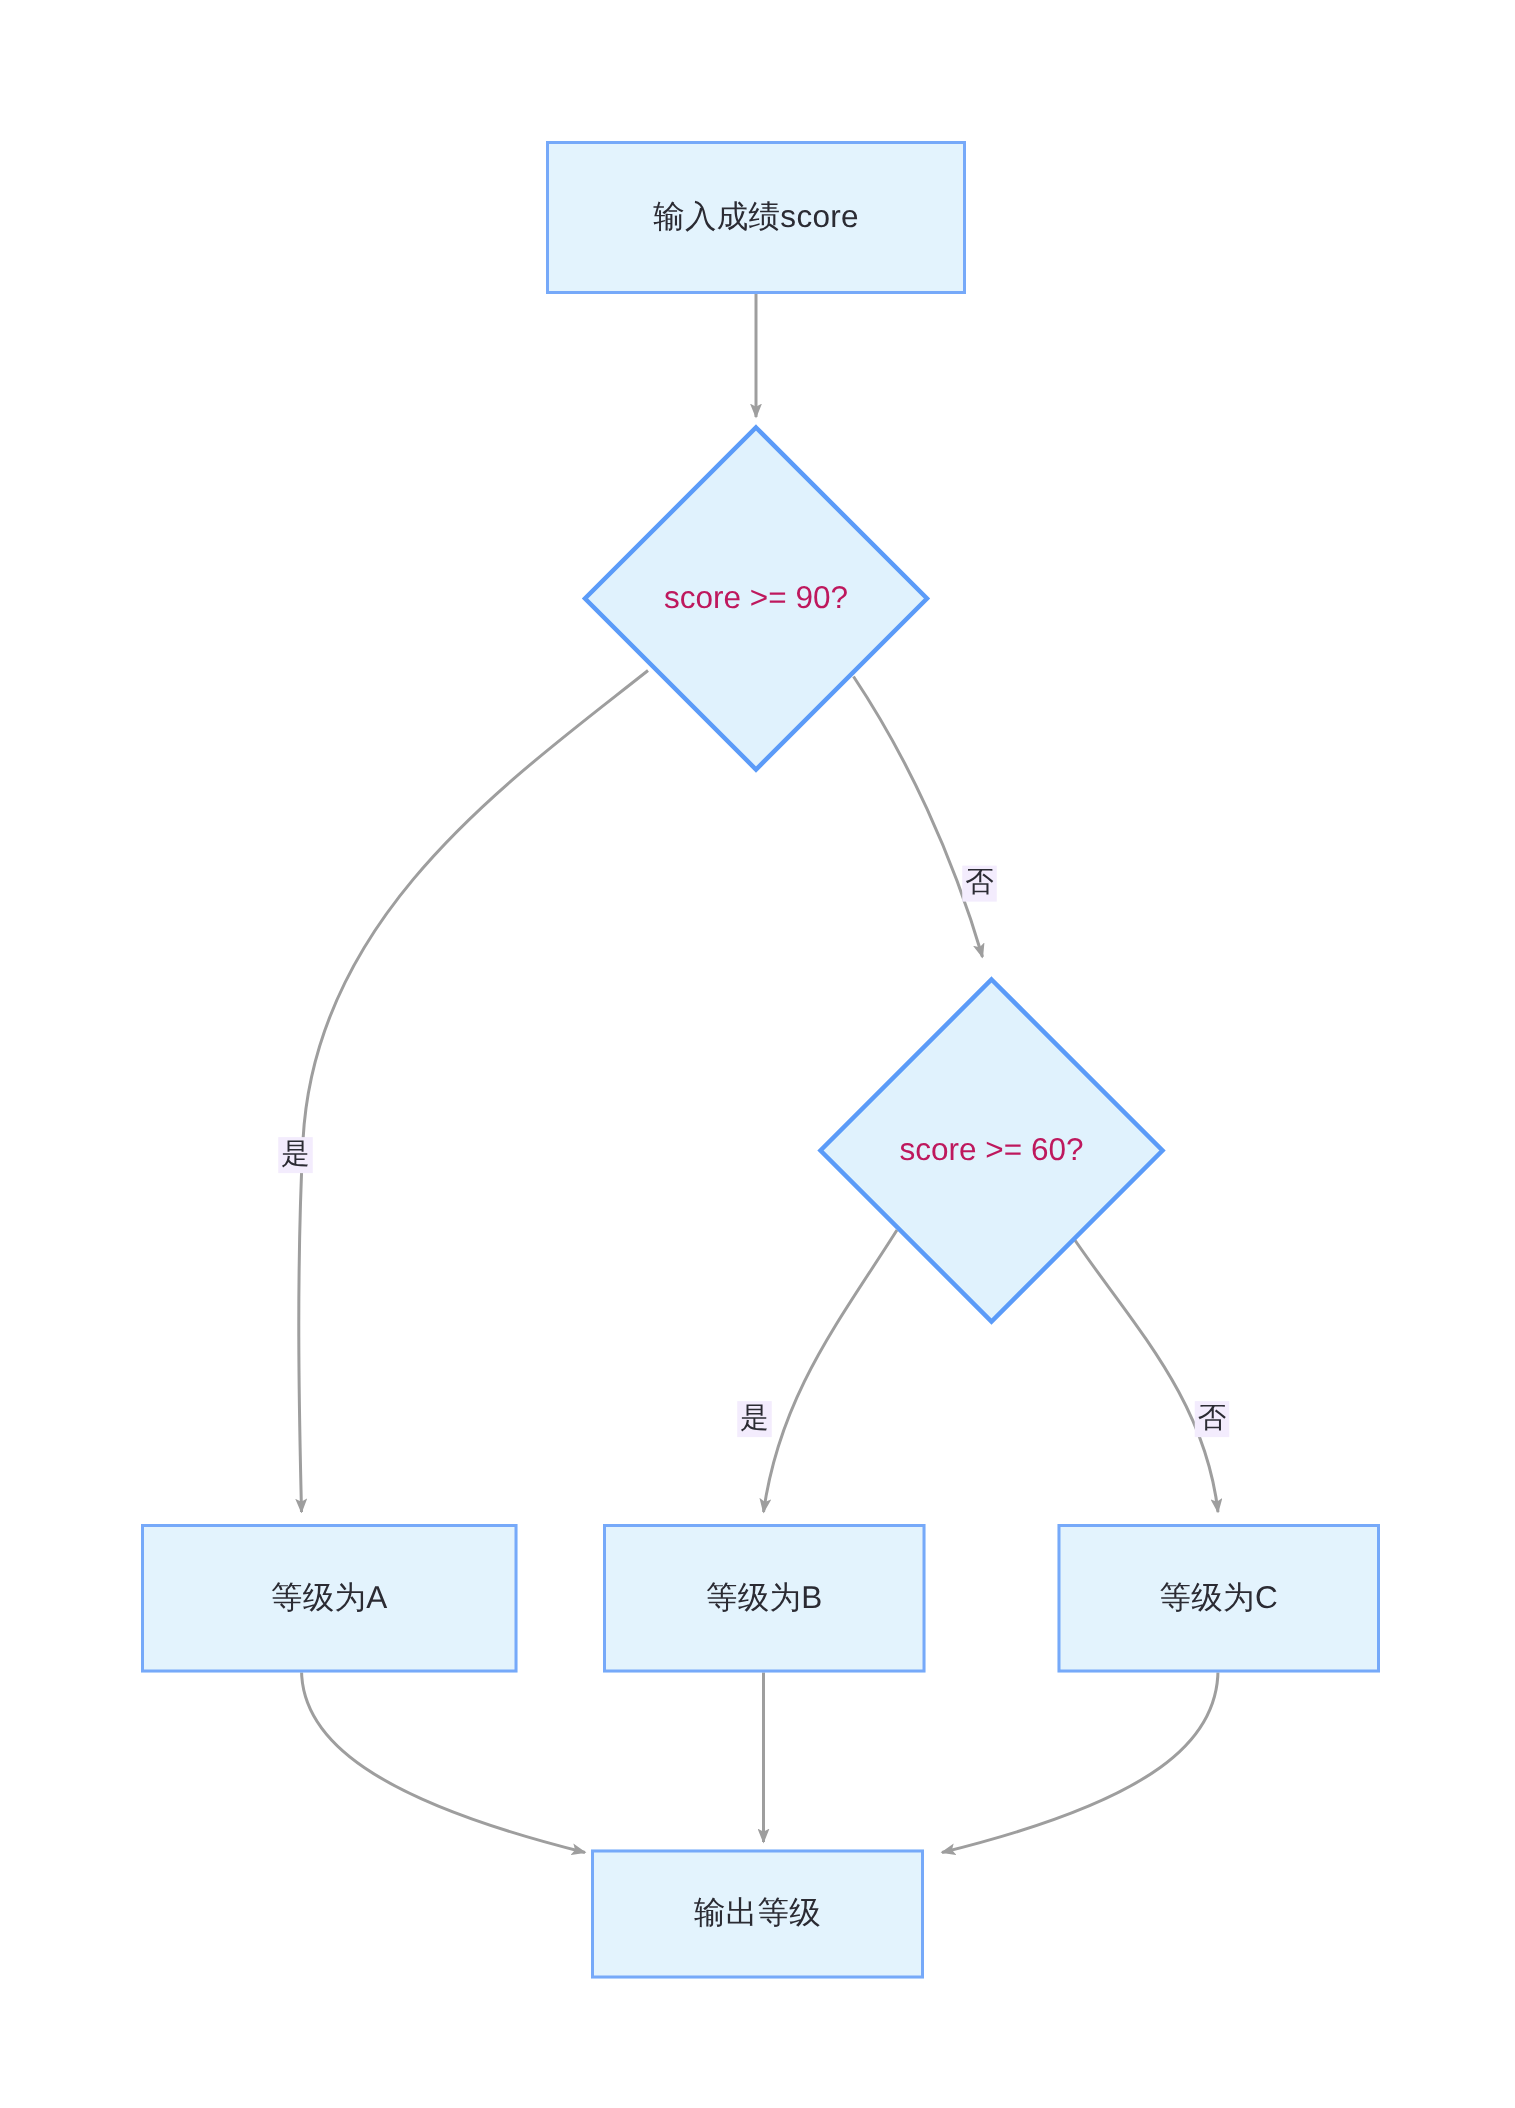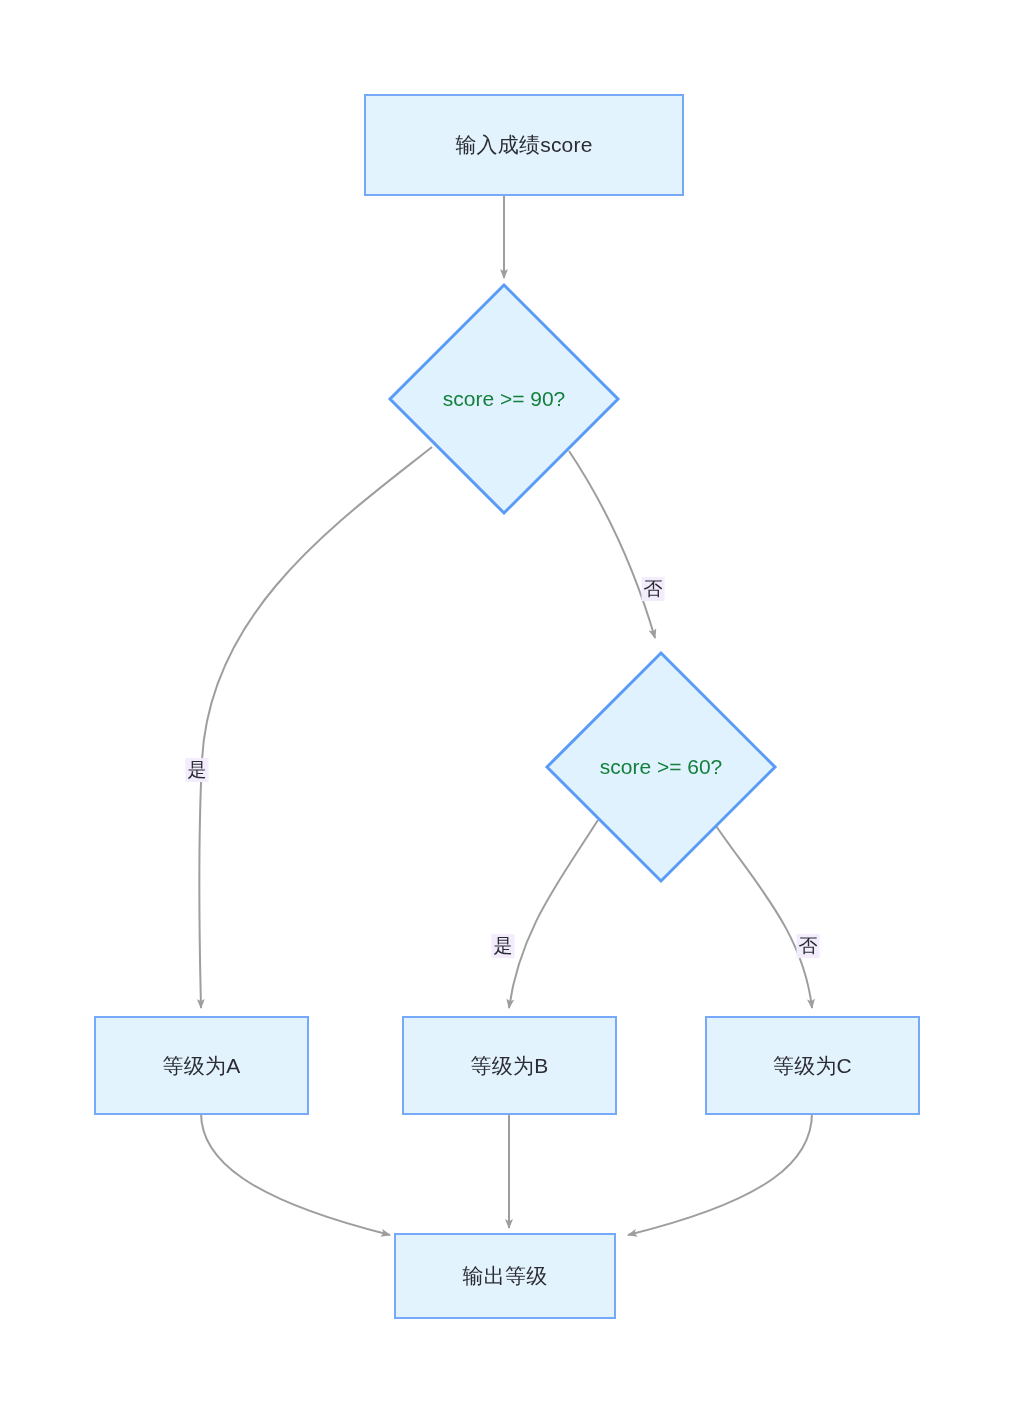--- a/index.html
+++ b/index.html
@@ -51,21 +51,21 @@
     position: absolute;
     left: 0;
     top: 0;
     width: 100%;
     height: 100%;
     overflow: visible;
   }
   .diamond-label {
     position: relative;
     z-index: 2;
-    color: #15803d;
+    color: #be185d;
     font-size: 21px;
     white-space: nowrap;
     user-select: none;
   }
   .edge-label {
     position: absolute;
     background: #f3ecfd;
     color: #2b2b33;
     font-size: 19px;
     line-height: 1.15;
@@ -97,39 +97,39 @@
 
     <path d="M712,820 C752,880 803,930 812,1008" fill="none" stroke="#9e9e9e" stroke-width="2" marker-end="url(#arrowhead)"></path>
 
     <path d="M201,1113 C201,1160 250,1200 390,1235" fill="none" stroke="#9e9e9e" stroke-width="2" marker-end="url(#arrowhead)"></path>
 
     <path d="M509,1113 L509,1228" fill="none" stroke="#9e9e9e" stroke-width="2" marker-end="url(#arrowhead)"></path>
 
     <path d="M812,1113 C812,1160 770,1200 628,1235" fill="none" stroke="#9e9e9e" stroke-width="2" marker-end="url(#arrowhead)"></path>
   </svg>
 
-  <div class="node node-process" style="left:364px; top:94px; width:320px; height:102px;">
+  <div class="node node-process" style="left:364px; top:94px; width:280px; height:102px;">
     <span class="node-label">输入成绩score</span>
   </div>
 
   <div class="node node-decision" style="left:388px; top:283px; width:232px; height:232px;">
     <svg class="diamond-svg" viewBox="0 0 232 232" preserveAspectRatio="none">
       <polygon points="116,2 230,116 116,230 2,116" fill="#e0f2fd" stroke="#5b9bf8" stroke-width="3"></polygon>
     </svg>
     <span class="diamond-label">score &gt;= 90?</span>
   </div>
 
   <div class="node node-decision" style="left:545px; top:651px; width:232px; height:232px;text-align:right;">
     <svg class="diamond-svg" viewBox="0 0 232 232" preserveAspectRatio="none">
       <polygon points="116,2 230,116 116,230 2,116" fill="#e0f2fd" stroke="#5b9bf8" stroke-width="3"></polygon>
     </svg>
     <span class="diamond-label">score &gt;= 60?</span>
   </div>
 
-  <div class="node node-process" style="left:94px; top:1016px; width:215px; height:99px;">
+  <div class="node node-process" style="left:94px; top:1016px; width:251px; height:99px;">
     <span class="node-label">等级为A</span>
   </div>
 
   <div class="node node-process" style="left:402px; top:1016px; width:215px; height:99px;">
     <span class="node-label">等级为B</span>
   </div>
 
   <div class="node node-process" style="left:705px; top:1016px; width:215px; height:99px;">
     <span class="node-label">等级为C</span>
   </div>

